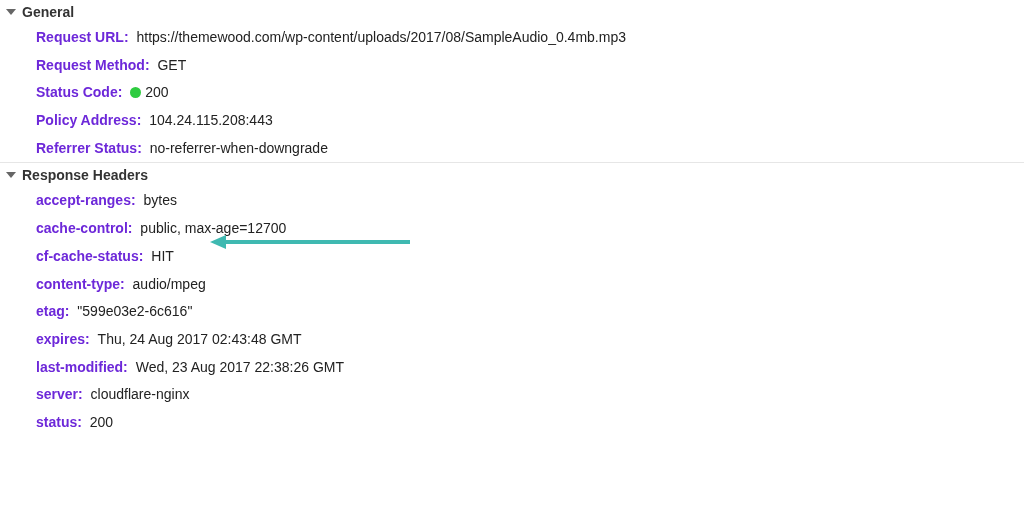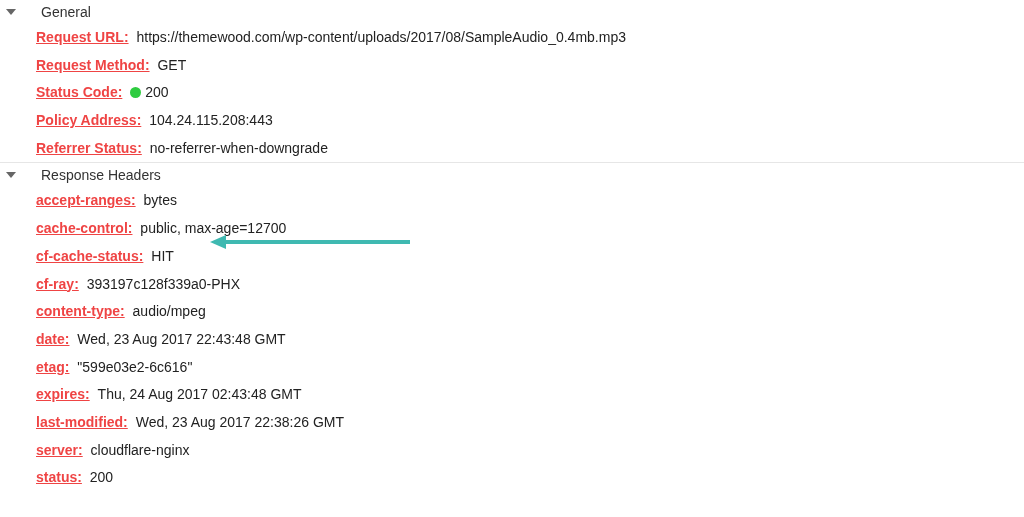--- a/index.html
+++ b/index.html
@@ -7,49 +7,47 @@
     padding: 0;
     width: 1024px;
     height: 517px;
     background: #ffffff;
     font-family: "Segoe UI", "Helvetica Neue", Arial, sans-serif;
     font-size: 14px;
     color: #222;
     overflow: hidden;
   }
   .section-header {
-    font-weight: 400;
+    font-weight: 700;
     color: #333;
     padding: 4px 0 4px 6px;
     display: flex;
     align-items: center;
     cursor: pointer;
     border-top: 1px solid #e6e6e6;
-    gap: 19px;
   }
   .section-header:first-child {
     border-top: none;
   }
   .disclosure {
     display: inline-block;
     width: 0; height: 0;
     border-left: 5px solid transparent;
     border-right: 5px solid transparent;
     border-top: 6px solid #666;
     margin-right: 6px;
   }
   .row {
     padding: 3px 0 3px 36px;
     line-height: 1.55;
     white-space: nowrap;
   }
   .key {
     font-weight: 700;
-    color: #ef4444;
-    text-decoration: underline;
+    color: #6d28d9;
   }
   .val {
     font-family: Liberation Sans, sans-serif;
     color: #222;
     margin-left: 4px;
   }
   .status-dot {
     display: inline-block;
     width: 11px;
     height: 11px;
@@ -113,30 +111,22 @@
   </div>
   <div class="row">
     <span class="key">cache-control:</span>
     <span class="val">public, max-age=12700</span>
   </div>
   <div class="row">
     <span class="key">cf-cache-status:</span>
     <span class="val">HIT</span>
   </div>
   <div class="row">
-    <span class="key">cf-ray:</span>
-    <span class="val">393197c128f339a0-PHX</span>
-  </div>
-  <div class="row">
     <span class="key">content-type:</span>
     <span class="val">audio/mpeg</span>
-  </div>
-  <div class="row">
-    <span class="key">date:</span>
-    <span class="val">Wed, 23 Aug 2017 22:43:48 GMT</span>
   </div>
   <div class="row">
     <span class="key">etag:</span>
     <span class="val">"599e03e2-6c616"</span>
   </div>
   <div class="row">
     <span class="key">expires:</span>
     <span class="val">Thu, 24 Aug 2017 02:43:48 GMT</span>
   </div>
   <div class="row">

